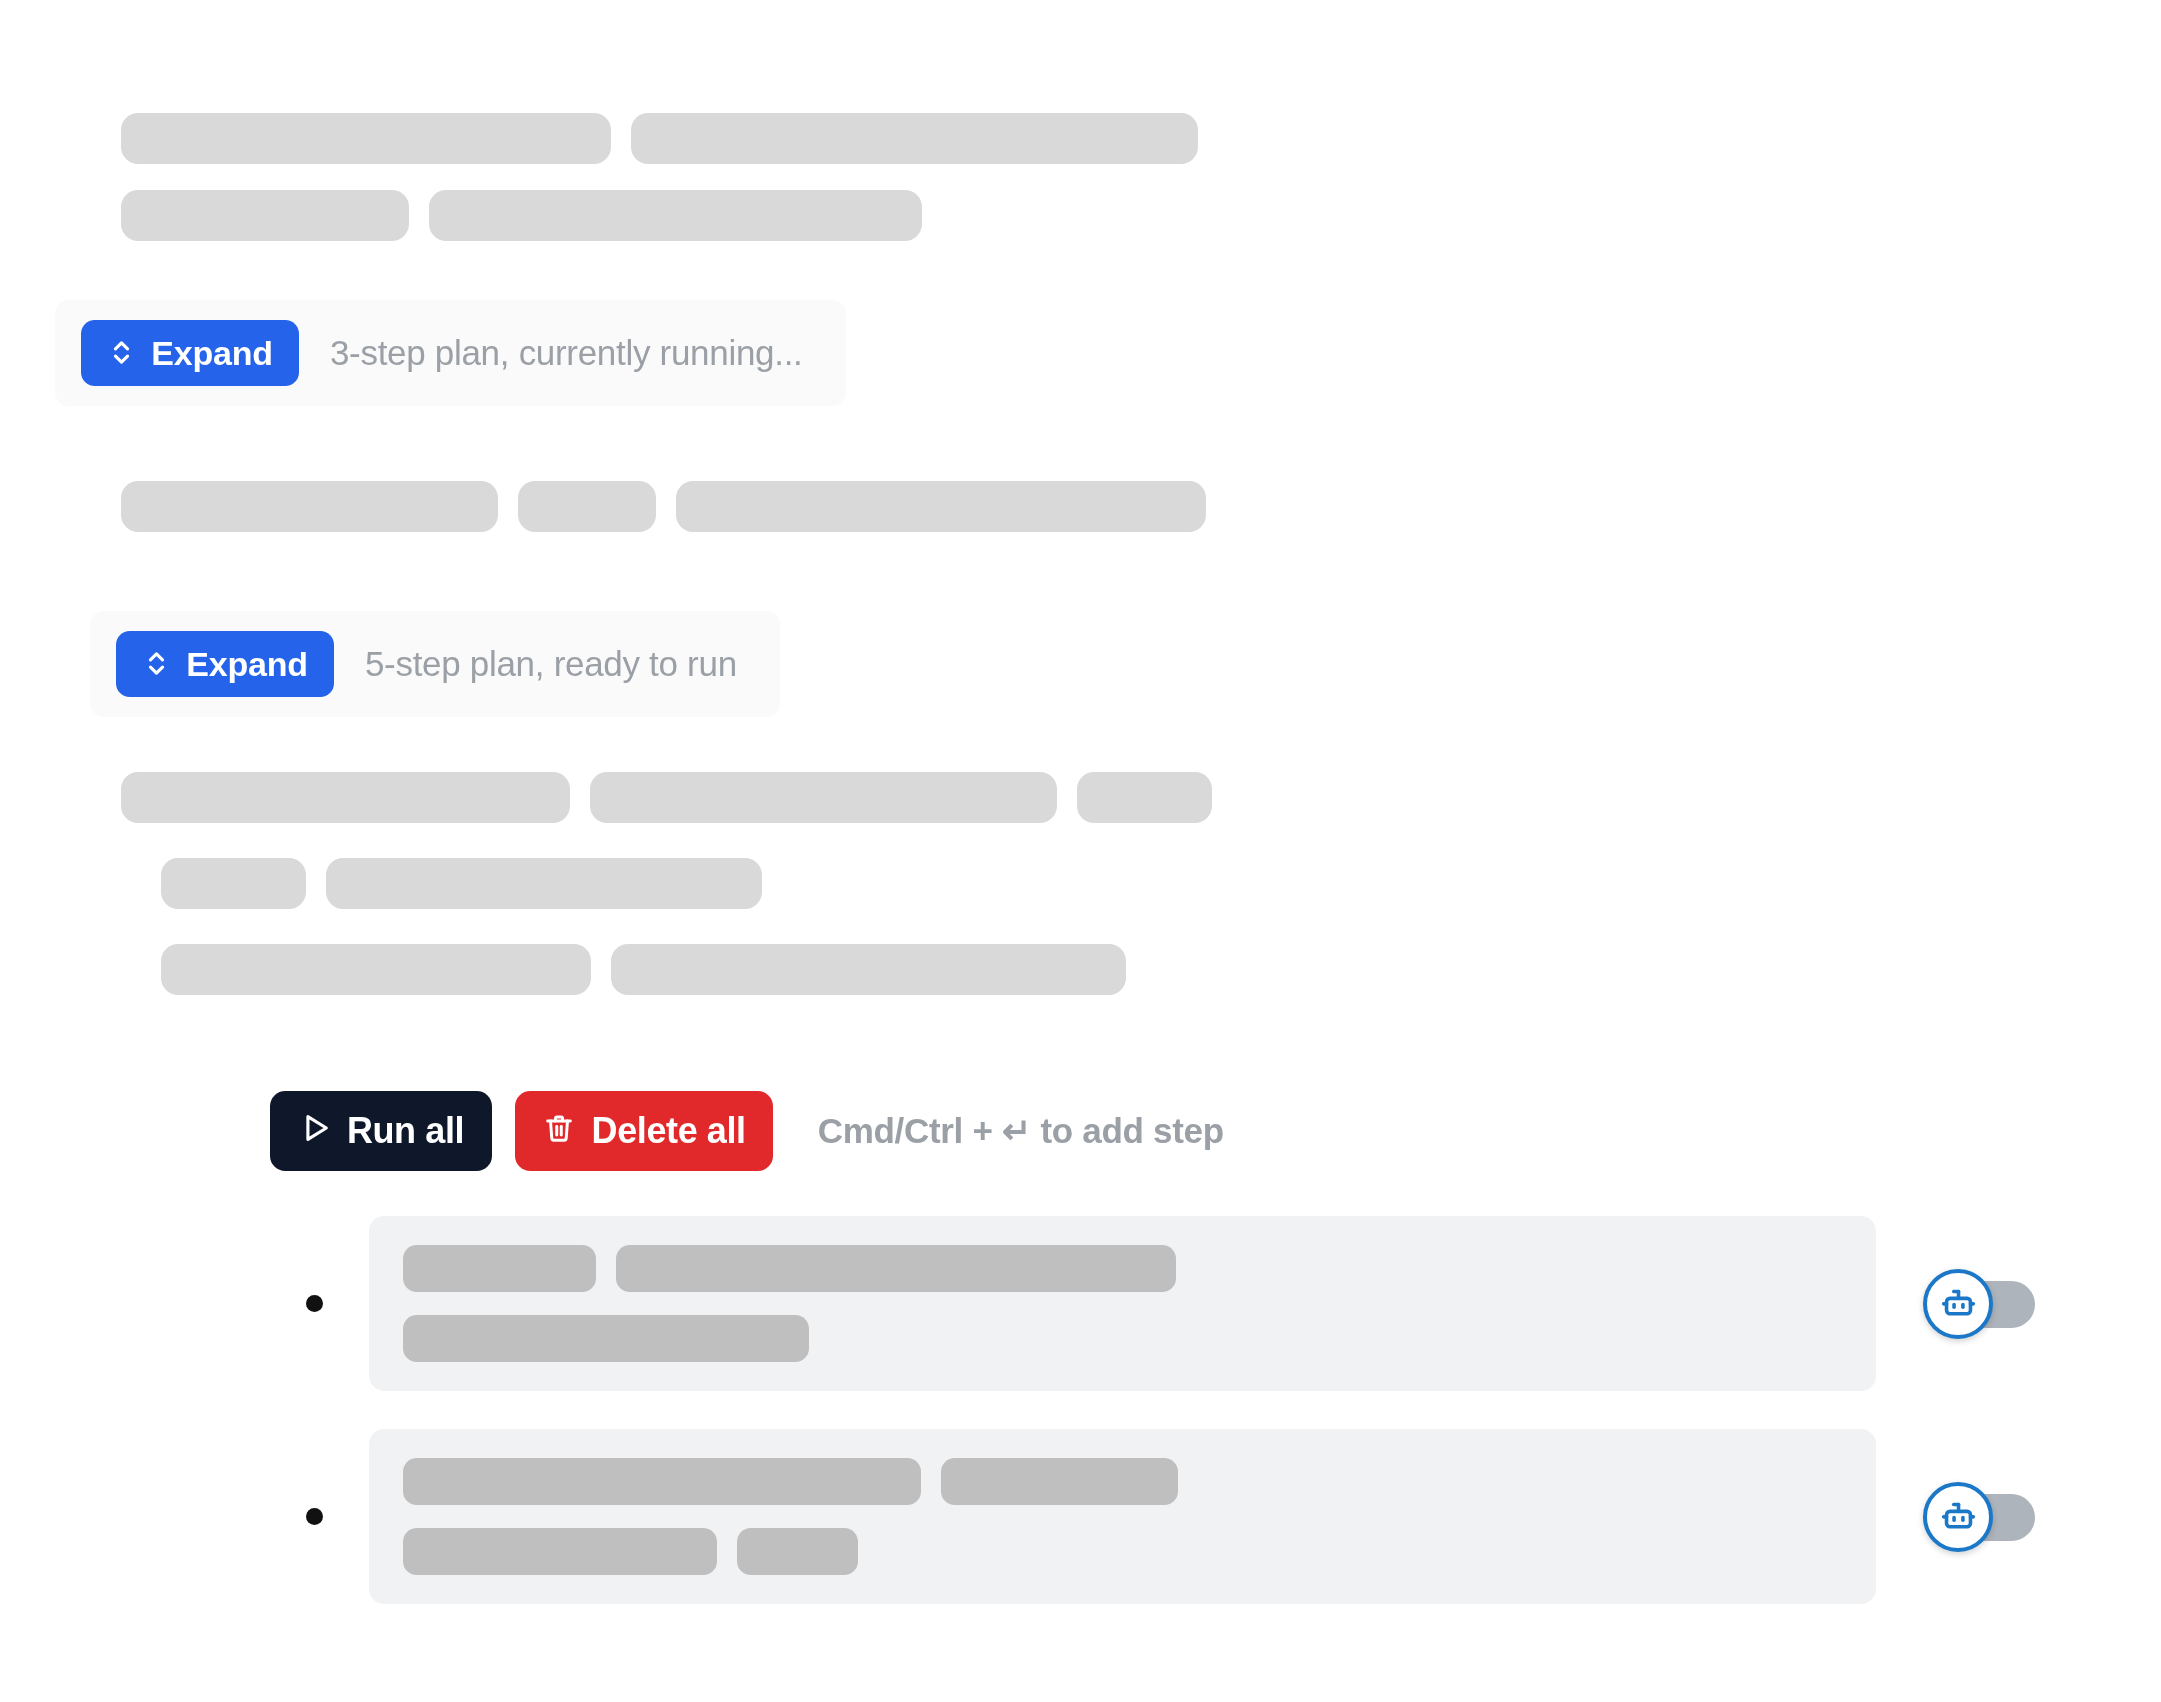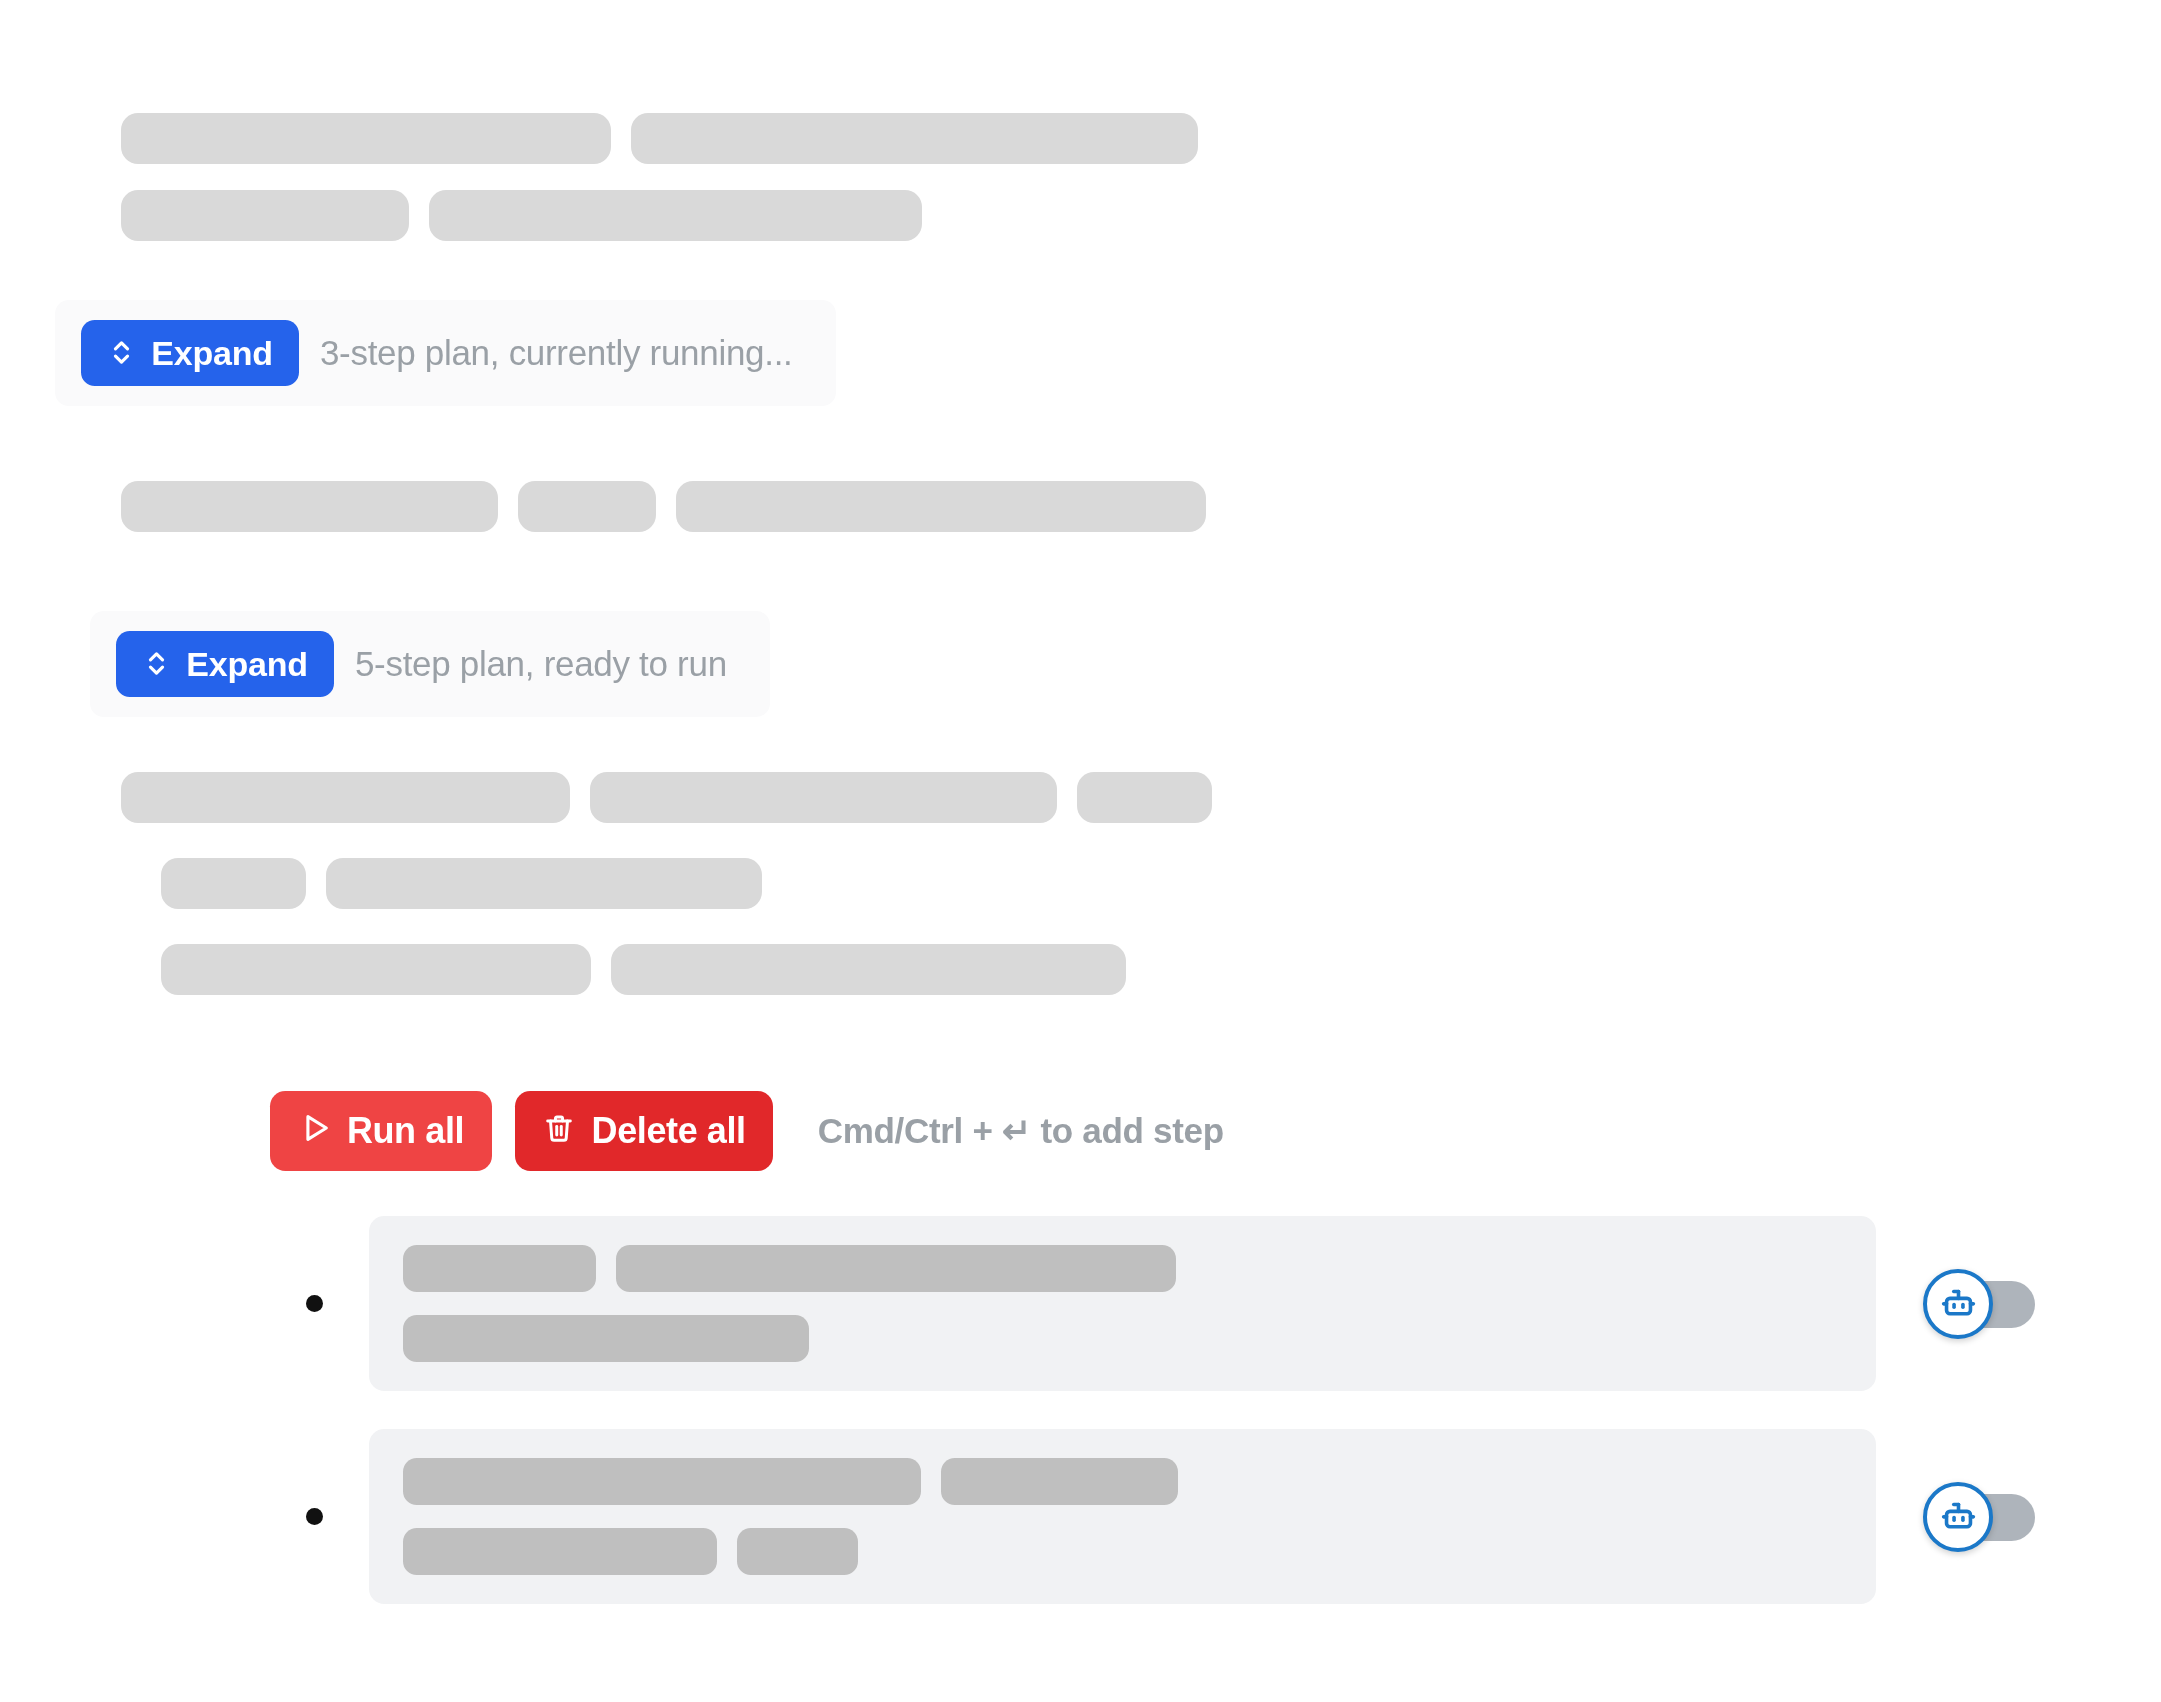--- a/index.html
+++ b/index.html
@@ -41,21 +41,21 @@
     top: 113px;
     width: 1929px;
   }
   .top-block .skel-row + .skel-row { margin-top: 26px; }
 
   
   .plan-strip {
     position: absolute;
     display: flex;
     align-items: center;
-    gap: 21px;
+    gap: 31px;
     background: #fafafb;
     border-radius: 13.8px;
     padding: 20px 43px 20px 26px;
   }
   .plan-strip-1 { left: 55px; top: 300px; }
   .plan-strip-2 { left: 90px; top: 611px; }
 
   .btn {
     display: inline-flex;
     align-items: center;
@@ -101,21 +101,21 @@
     align-items: center;
     gap: 23px;
   }
   .btn-action {
     border-radius: 15.3px;
     height: 80px;
     padding: 0 27.6px;
     font-size: 36px;
     letter-spacing: -0.4px;
   }
-  .btn-run    { background: #ef4444; }
+  .btn-run    { background: #0f172a; }
   .btn-collapse { background: #2a69e8; }
   .btn-delete { background: #e1282a; align-items: center; }
   .btn-action .ico { width: 34px; height: 40px; flex: none; }
 
   .kbd-hint {
     color: #9aa0a6;
     font-size: 35px;
     font-weight: bold;
     letter-spacing: -0.3px;
     white-space: nowrap;

